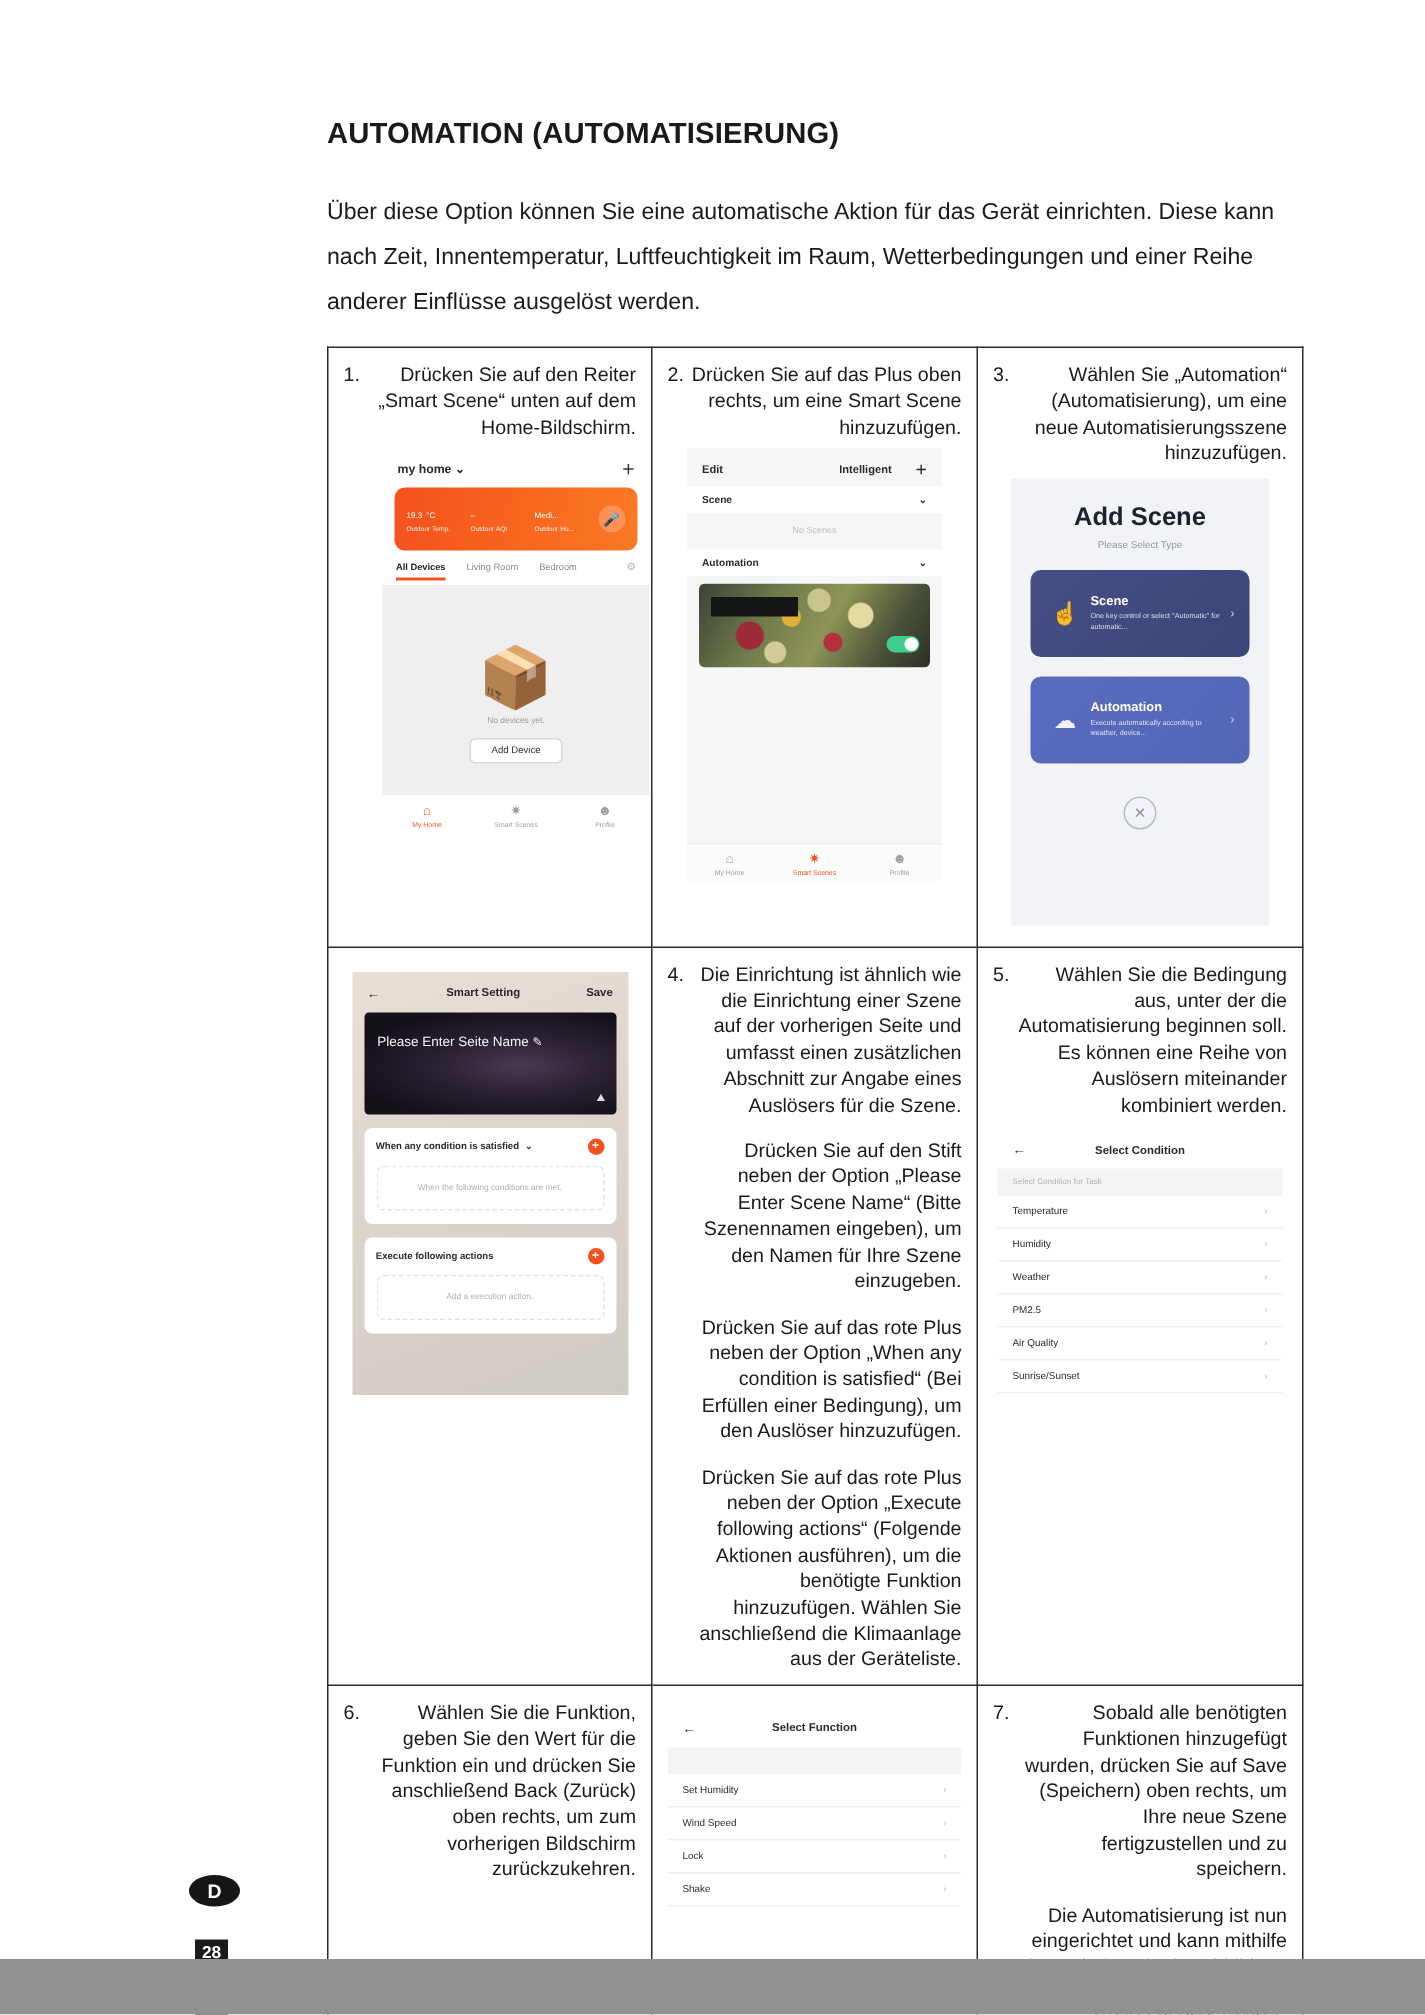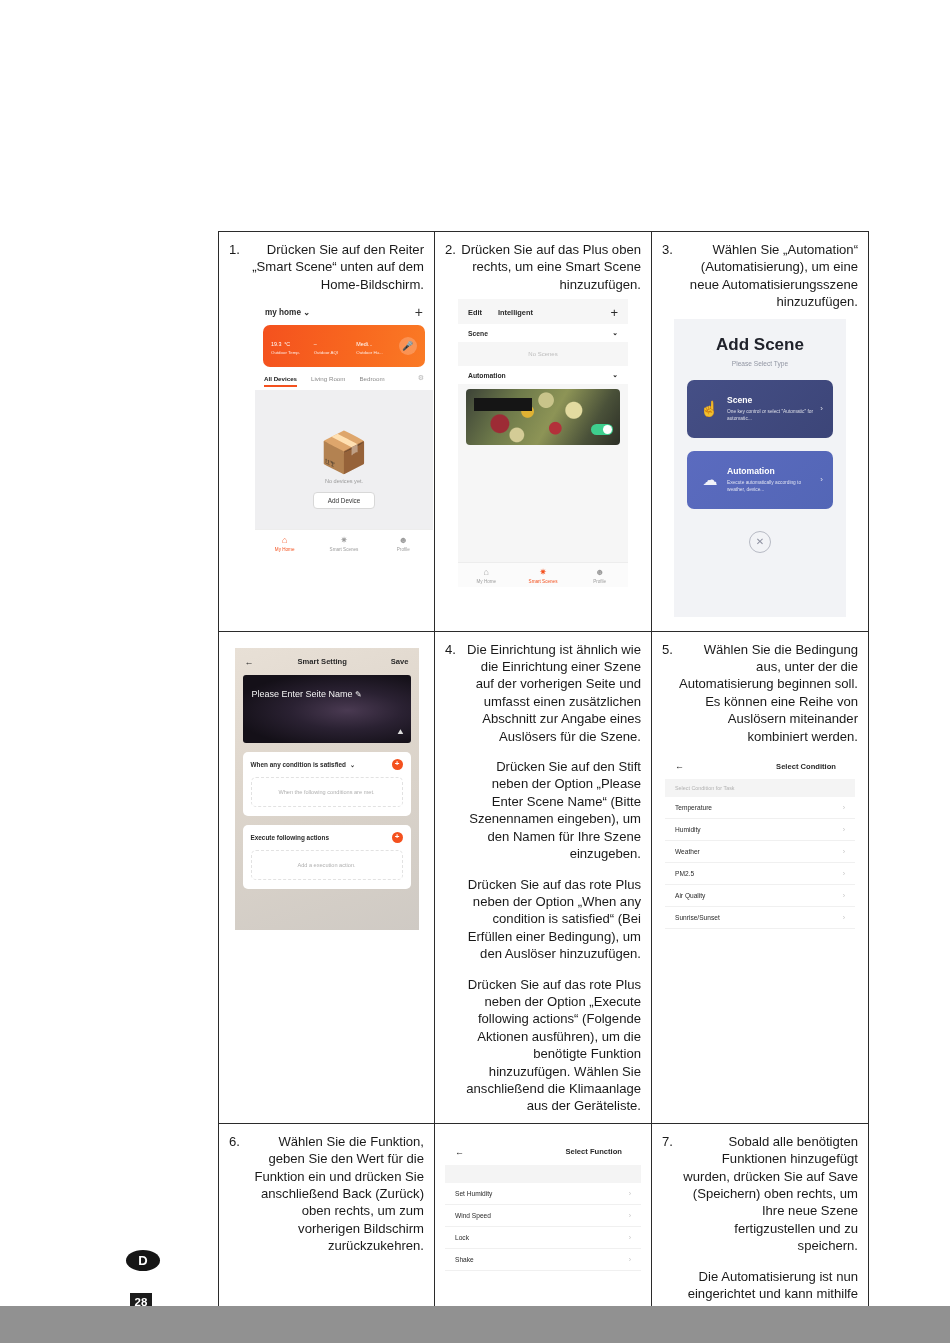--- a/index.html
+++ b/index.html
@@ -101,21 +101,21 @@
     position:absolute; bottom:0; left:0; right:0; height: 26px; background:#fff;
     display:flex; align-items:center; border-top:1px solid #ededed;
   }
   .navitem { flex:1; text-align:center; font-size: 4.6px; color:#9d9d9d; }
   .navitem .gl { display:block; font-size: 9px; line-height: 11px; margin-bottom: 1px; }
   .navitem.on { color:#f4511e; }
 
   
   .s2 { width: 170px; height: 288px; margin: 6px auto 8px auto; background:#f6f6f6; }
   .s2 .topbar { display:flex; align-items:center; padding: 9px 10px 7px 10px; font-size: 7.4px; font-weight:bold;gap:16px; }
-  .s2 .topbar .mid { flex:1; text-align:left; }
+  .s2 .topbar .mid { flex:1; text-align:right; }
   .s2 .topbar .plus { font-size: 13px; font-weight: 300; line-height: 7px; }
   .s2 .sec {
     display:flex; align-items:center; justify-content:space-between;
     background:#fff; padding: 5px 10px; font-size: 6.8px; font-weight:bold;
   }
   .s2 .noscene { text-align:center; font-size: 6px; color:#bdbdbd; padding: 9px 0; }
   .s2 .card {
     margin: 5px 8px 0 8px; height: 56px; border-radius: 4px;
     position:relative; overflow:hidden;
     background:
@@ -183,21 +183,21 @@
     background:#f4511e; color:#fff; font-size: 8px; line-height: 10px; text-align:center;
   }
   .s4 .drop {
     margin-top: 7px; border: 1px dashed #e2e2e2; border-radius: 5px;
     text-align:center; font-size: 5.6px; color:#b0b0b0; padding: 11px 0;
   }
 
   
   .slist { background:#fff; }
   .slist .topbar { display:flex; align-items:center; padding: 8px 10px; font-size: 7.6px; font-weight:bold; }
-  .slist .topbar .mid { flex:1; text-align:right; }
+  .slist .topbar .mid { flex:1; text-align:center; }
   .slist .subhd { background:#f4f4f4; font-size: 5.4px; color:#b2b2b2; padding: 6px 10px; }
   .slist .li {
     display:flex; align-items:center; justify-content:space-between;
     padding: 7px 10px; font-size: 6.6px; border-bottom:1px solid #f0f0f0;
   }
   .slist .li .ar { color:#c3c3c3; font-size: 7px; }
   .s5 { width: 190px; margin: 8px auto 10px auto; }
   .s6 { width: 196px; margin: 6px auto 6px auto; }
 
   .back-ic { font-size: 9px; font-weight: normal; }
@@ -219,20 +219,22 @@
   .footer-band {
     position:absolute; left:0; right:0; top: 1306px; height: 37px; background:#919191;
   }
 </style>
 </head>
 <body>
 
 <div class="page">
 
   <div class="content">
+    <h1 class="doc-title">AUTOMATION (AUTOMATISIERUNG)</h1>
+    <p class="intro">Über diese Option können Sie eine automatische Aktion für das Gerät einrichten. Diese kann nach Zeit, Innentemperatur, Luftfeuchtigkeit im Raum, Wetterbedingungen und einer Reihe anderer Einflüsse ausgelöst werden.</p>
   </div>
 
   <table class="steps-table">
     <colgroup>
         <col style="width:216px">
         <col style="width:217px">
         <col style="width:217px">
       </colgroup>
     <tbody>
 

